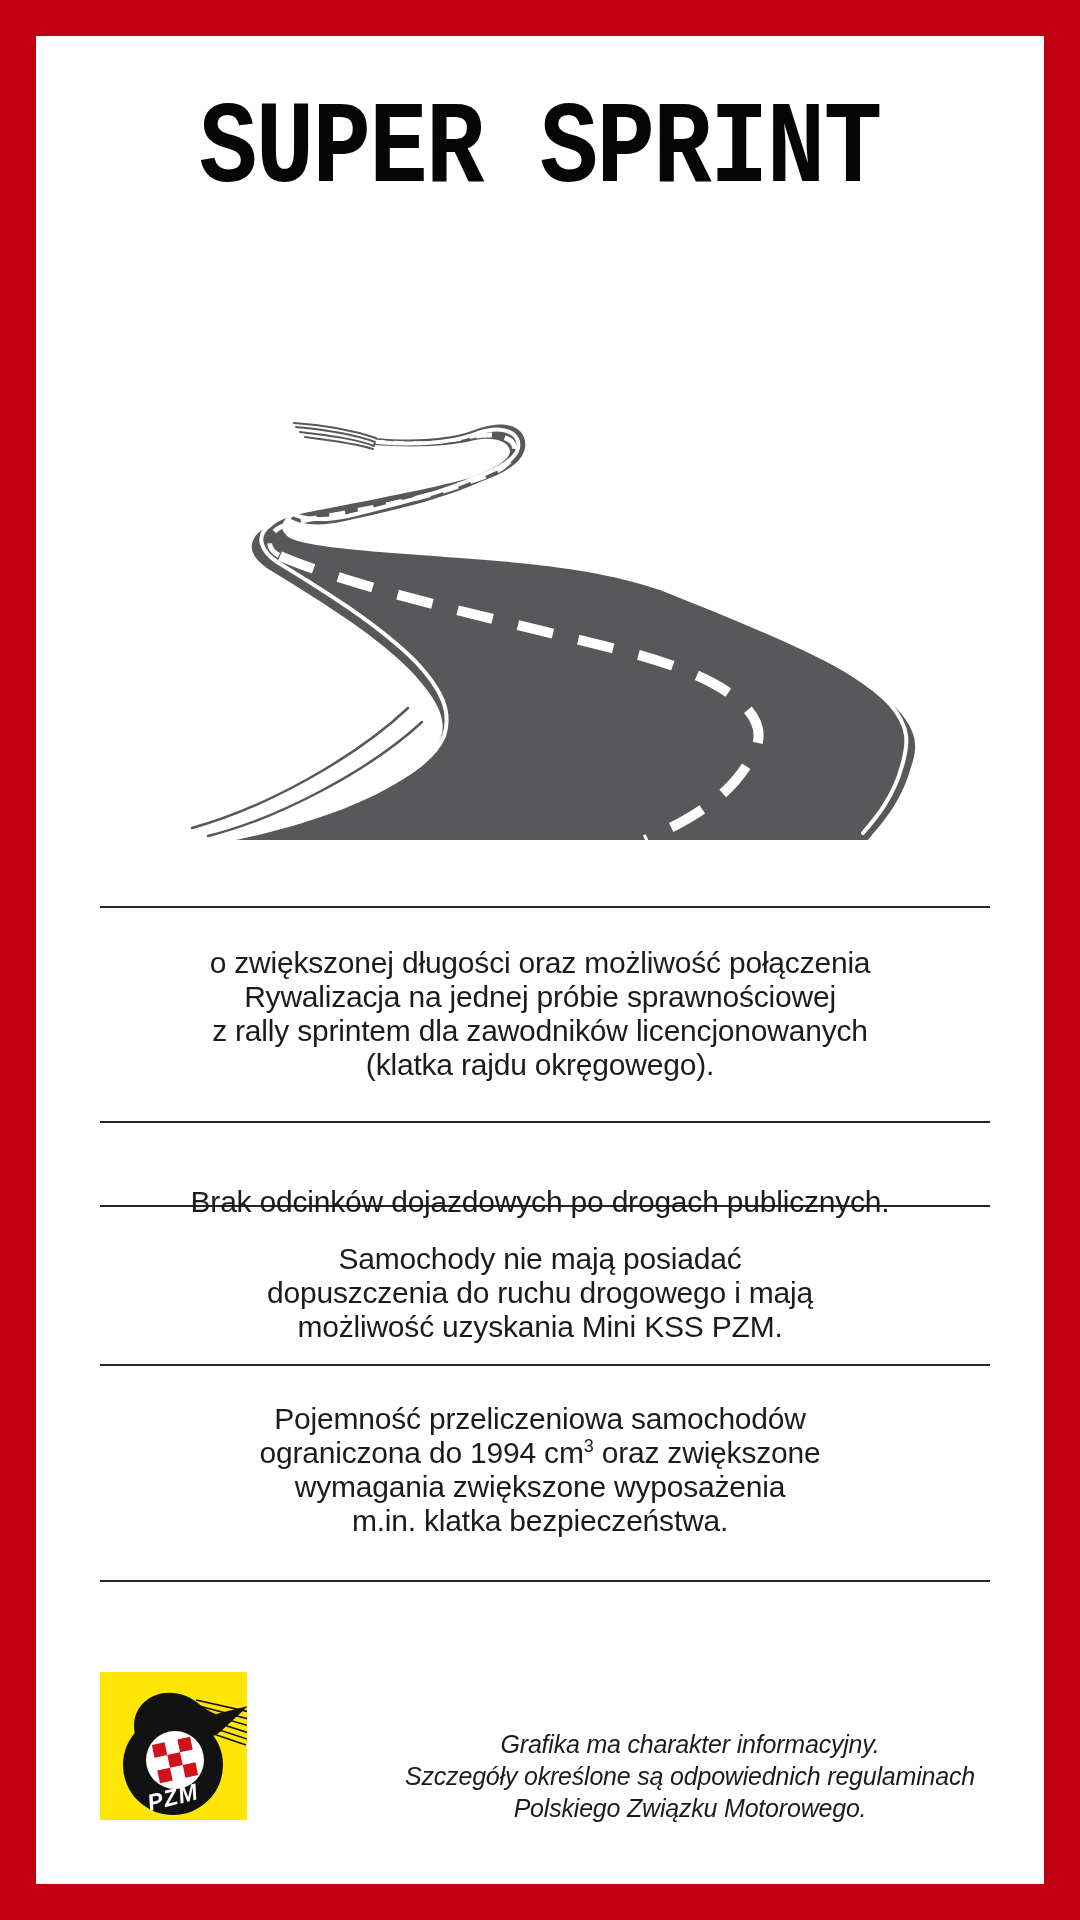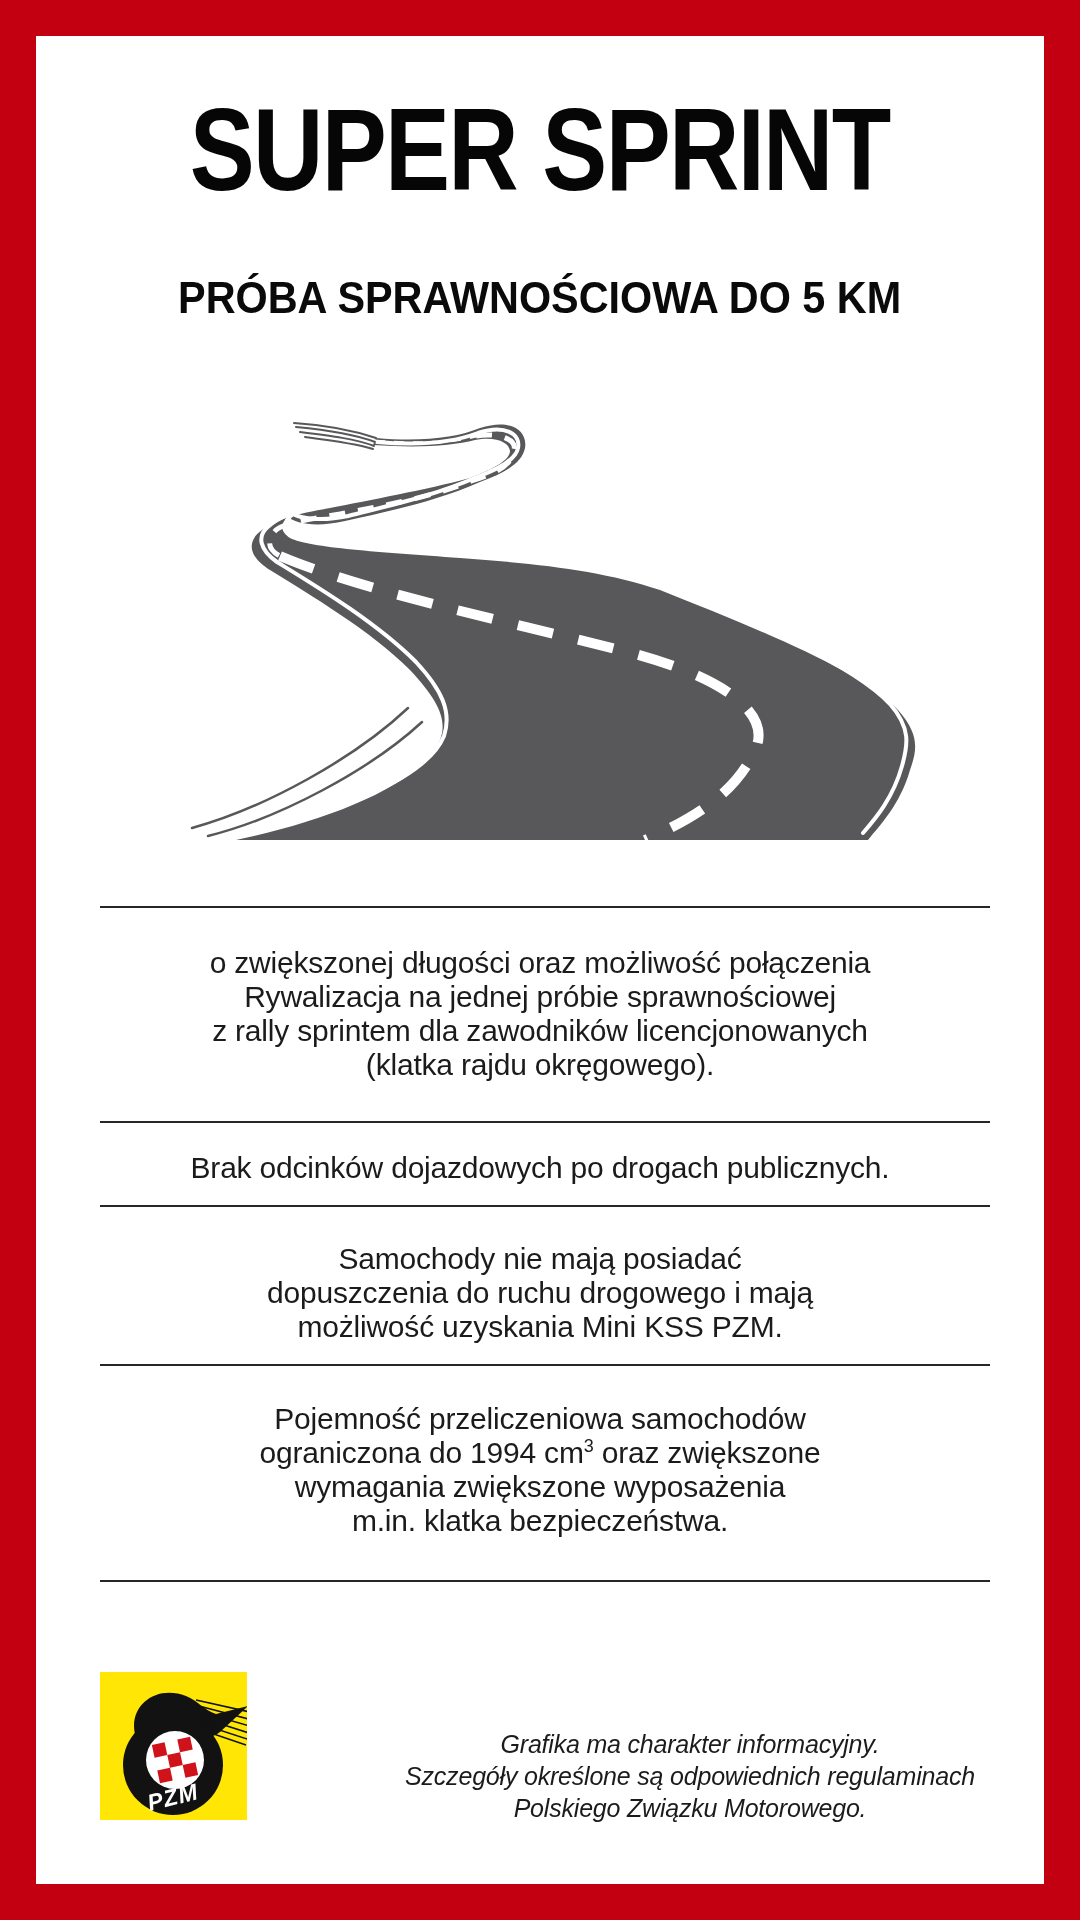--- a/index.html
+++ b/index.html
@@ -19,20 +19,21 @@
   
   .abs{position:absolute;}
   .title{
     left:0;top:92px;width:1080px;
     text-align:center;
     font-weight:bold;
     font-size:116px;line-height:116px;
     color:#060606;
     letter-spacing:-2px;
     white-space:nowrap;
+    font-family:Liberation Mono, monospace;
   }
   .title .squeeze{display:inline-block;transform:scaleX(0.84);transform-origin:center;}
   .subtitle{
     left:0;top:272px;width:1080px;
     text-align:center;
     font-weight:bold;
     font-size:44px;line-height:52px;
     color:#0a0a0a;
     white-space:nowrap;
   }
@@ -42,21 +43,21 @@
     left:100px;width:890px;height:2px;
     background:#262626;
   }
   .para{
     left:90px;width:900px;
     text-align:center;
     color:#1b1b1b;
     font-size:30px;line-height:34px;
     letter-spacing:-0.2px;
   }
-  .para.single{line-height:32px;}
+  .para.single{line-height:32px;margin-top:34px;}
   .para sup{font-size:18px;line-height:0;vertical-align:super;}
   .logo{left:100px;top:1672px;width:147px;height:148px;}
   .footer{
     top:1728px;right:90px;width:600px;
     text-align:center;
     font-style:italic;
     font-size:25px;line-height:32px;
     color:#1b1b1b;
     letter-spacing:-0.2px;
   }
@@ -64,23 +65,20 @@
 </head>
 <body>
 
 <div class="page">
   <div class="inner"></div>
 
   <div class="abs title">
     <span class="squeeze">SUPER SPRINT</span>
   </div>
 
-  <div class="abs subtitle">
-    <span class="squeeze">PRÓBA SPRAWNOŚCIOWA DO 5 KM</span>
-  </div>
 
   <svg class="abs road-svg" viewBox="0 0 760 460" xmlns="http://www.w3.org/2000/svg">
 
     <path fill="#58585b" d="
       M 196,48
       C 240,52 276,48 300,38
       C 330,28 348,40 345,58
       C 342,74 322,84 300,92
       C 255,112 205,122 165,131
       C 135,138 115,133 108,127

